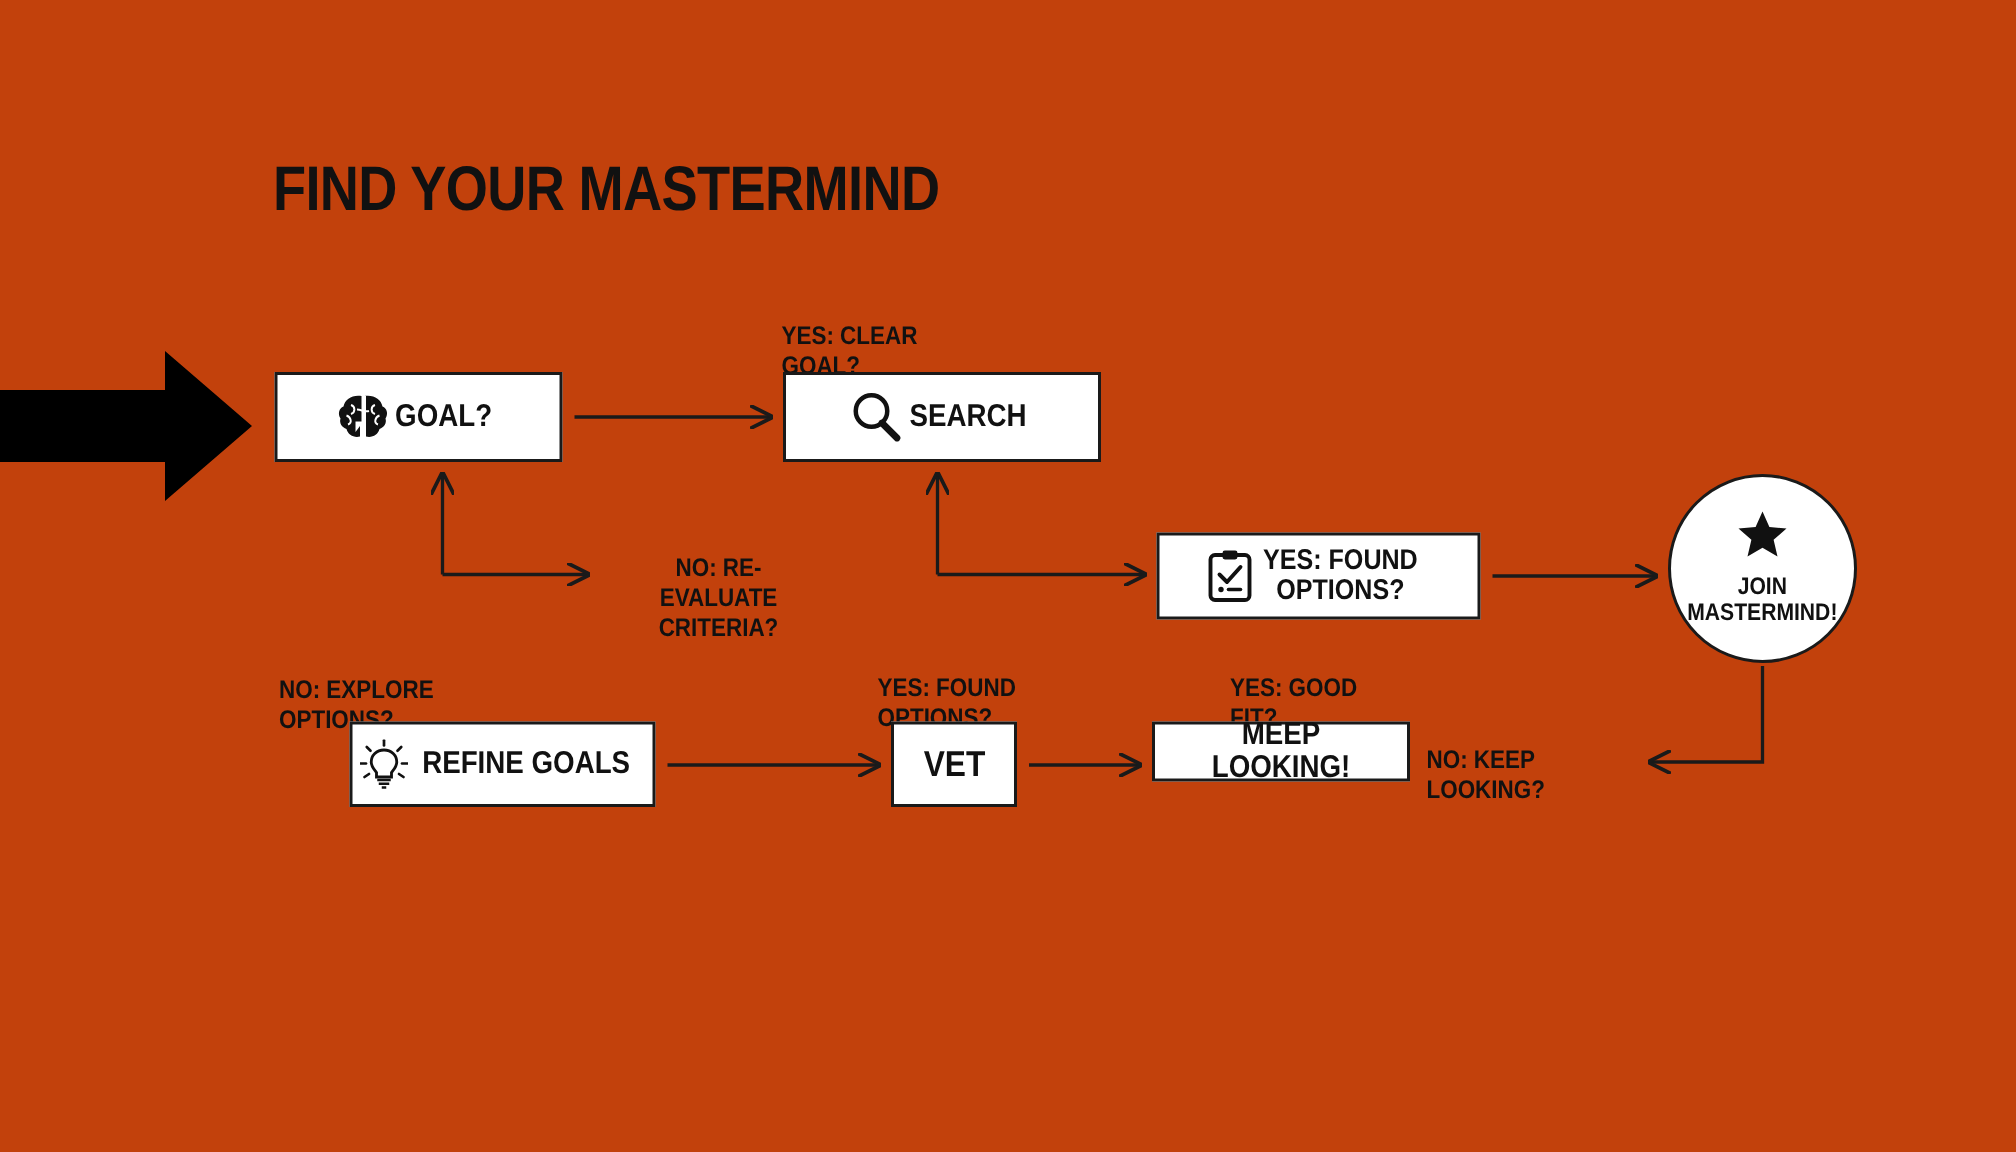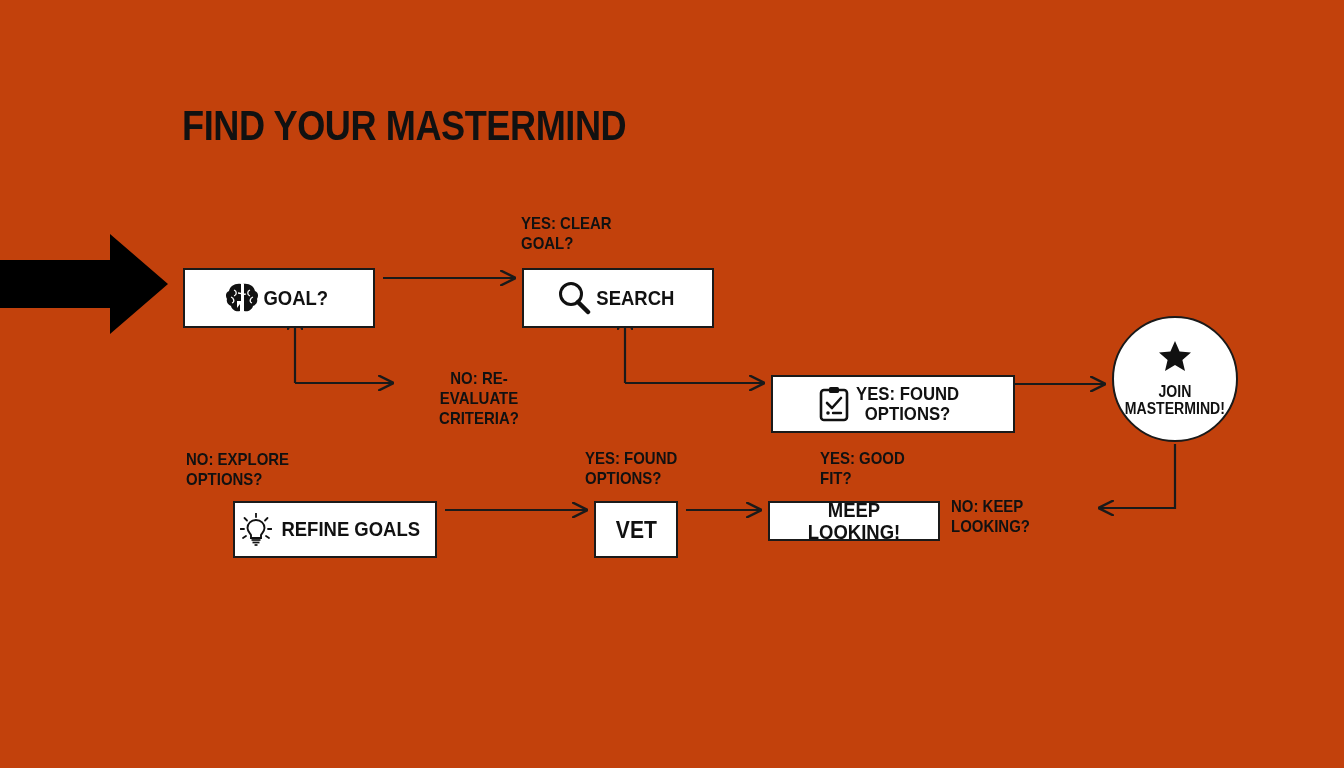--- a/index.html
+++ b/index.html
@@ -36,21 +36,20 @@
   }
 
   
   .node {
     position: absolute;
     border: 2.5px solid #1a1a1a;
     background: #ffffff;
     display: flex;
     align-items: center;
     justify-content: center;
-    margin-top: 20px;
   }
 
   .node-label {
     font-family: "Liberation Sans", sans-serif;
     font-weight: bold;
     font-size: 21px;
     color: #111111;
     letter-spacing: 0px;
     transform: scaleX(0.88);
     transform-origin: center center;
@@ -61,22 +60,22 @@
 
   .node-icon {
     display: flex;
     align-items: center;
     justify-content: center;
     flex: 0 0 auto;
   }
 
   
   #node-goal     { left: 183px; top: 248px; width: 192px; height: 60px; }
-  #node-search   { left: 522px; top: 248px; width: 192px; height: 60px; }
-  #node-options  { left: 771px; top: 355px; width: 244px; height: 58px; }
+  #node-search   { left: 522px; top: 248px; width: 212px; height: 60px; }
+  #node-options  { left: 771px; top: 355px; width: 216px; height: 58px; }
   #node-refine   { left: 233px; top: 481px; width: 204px; height: 57px; }
   #node-vet      { left: 594px; top: 481px; width: 84px;  height: 57px; }
   #node-keep     { left: 768px; top: 481px; width: 172px; height: 40px; }
 
   #node-vet .node-label  { font-size: 24px; }
   #node-keep .node-label { font-size: 21px; }
   #node-options .node-label { font-size: 19px; }
 
   
   #node-join {

